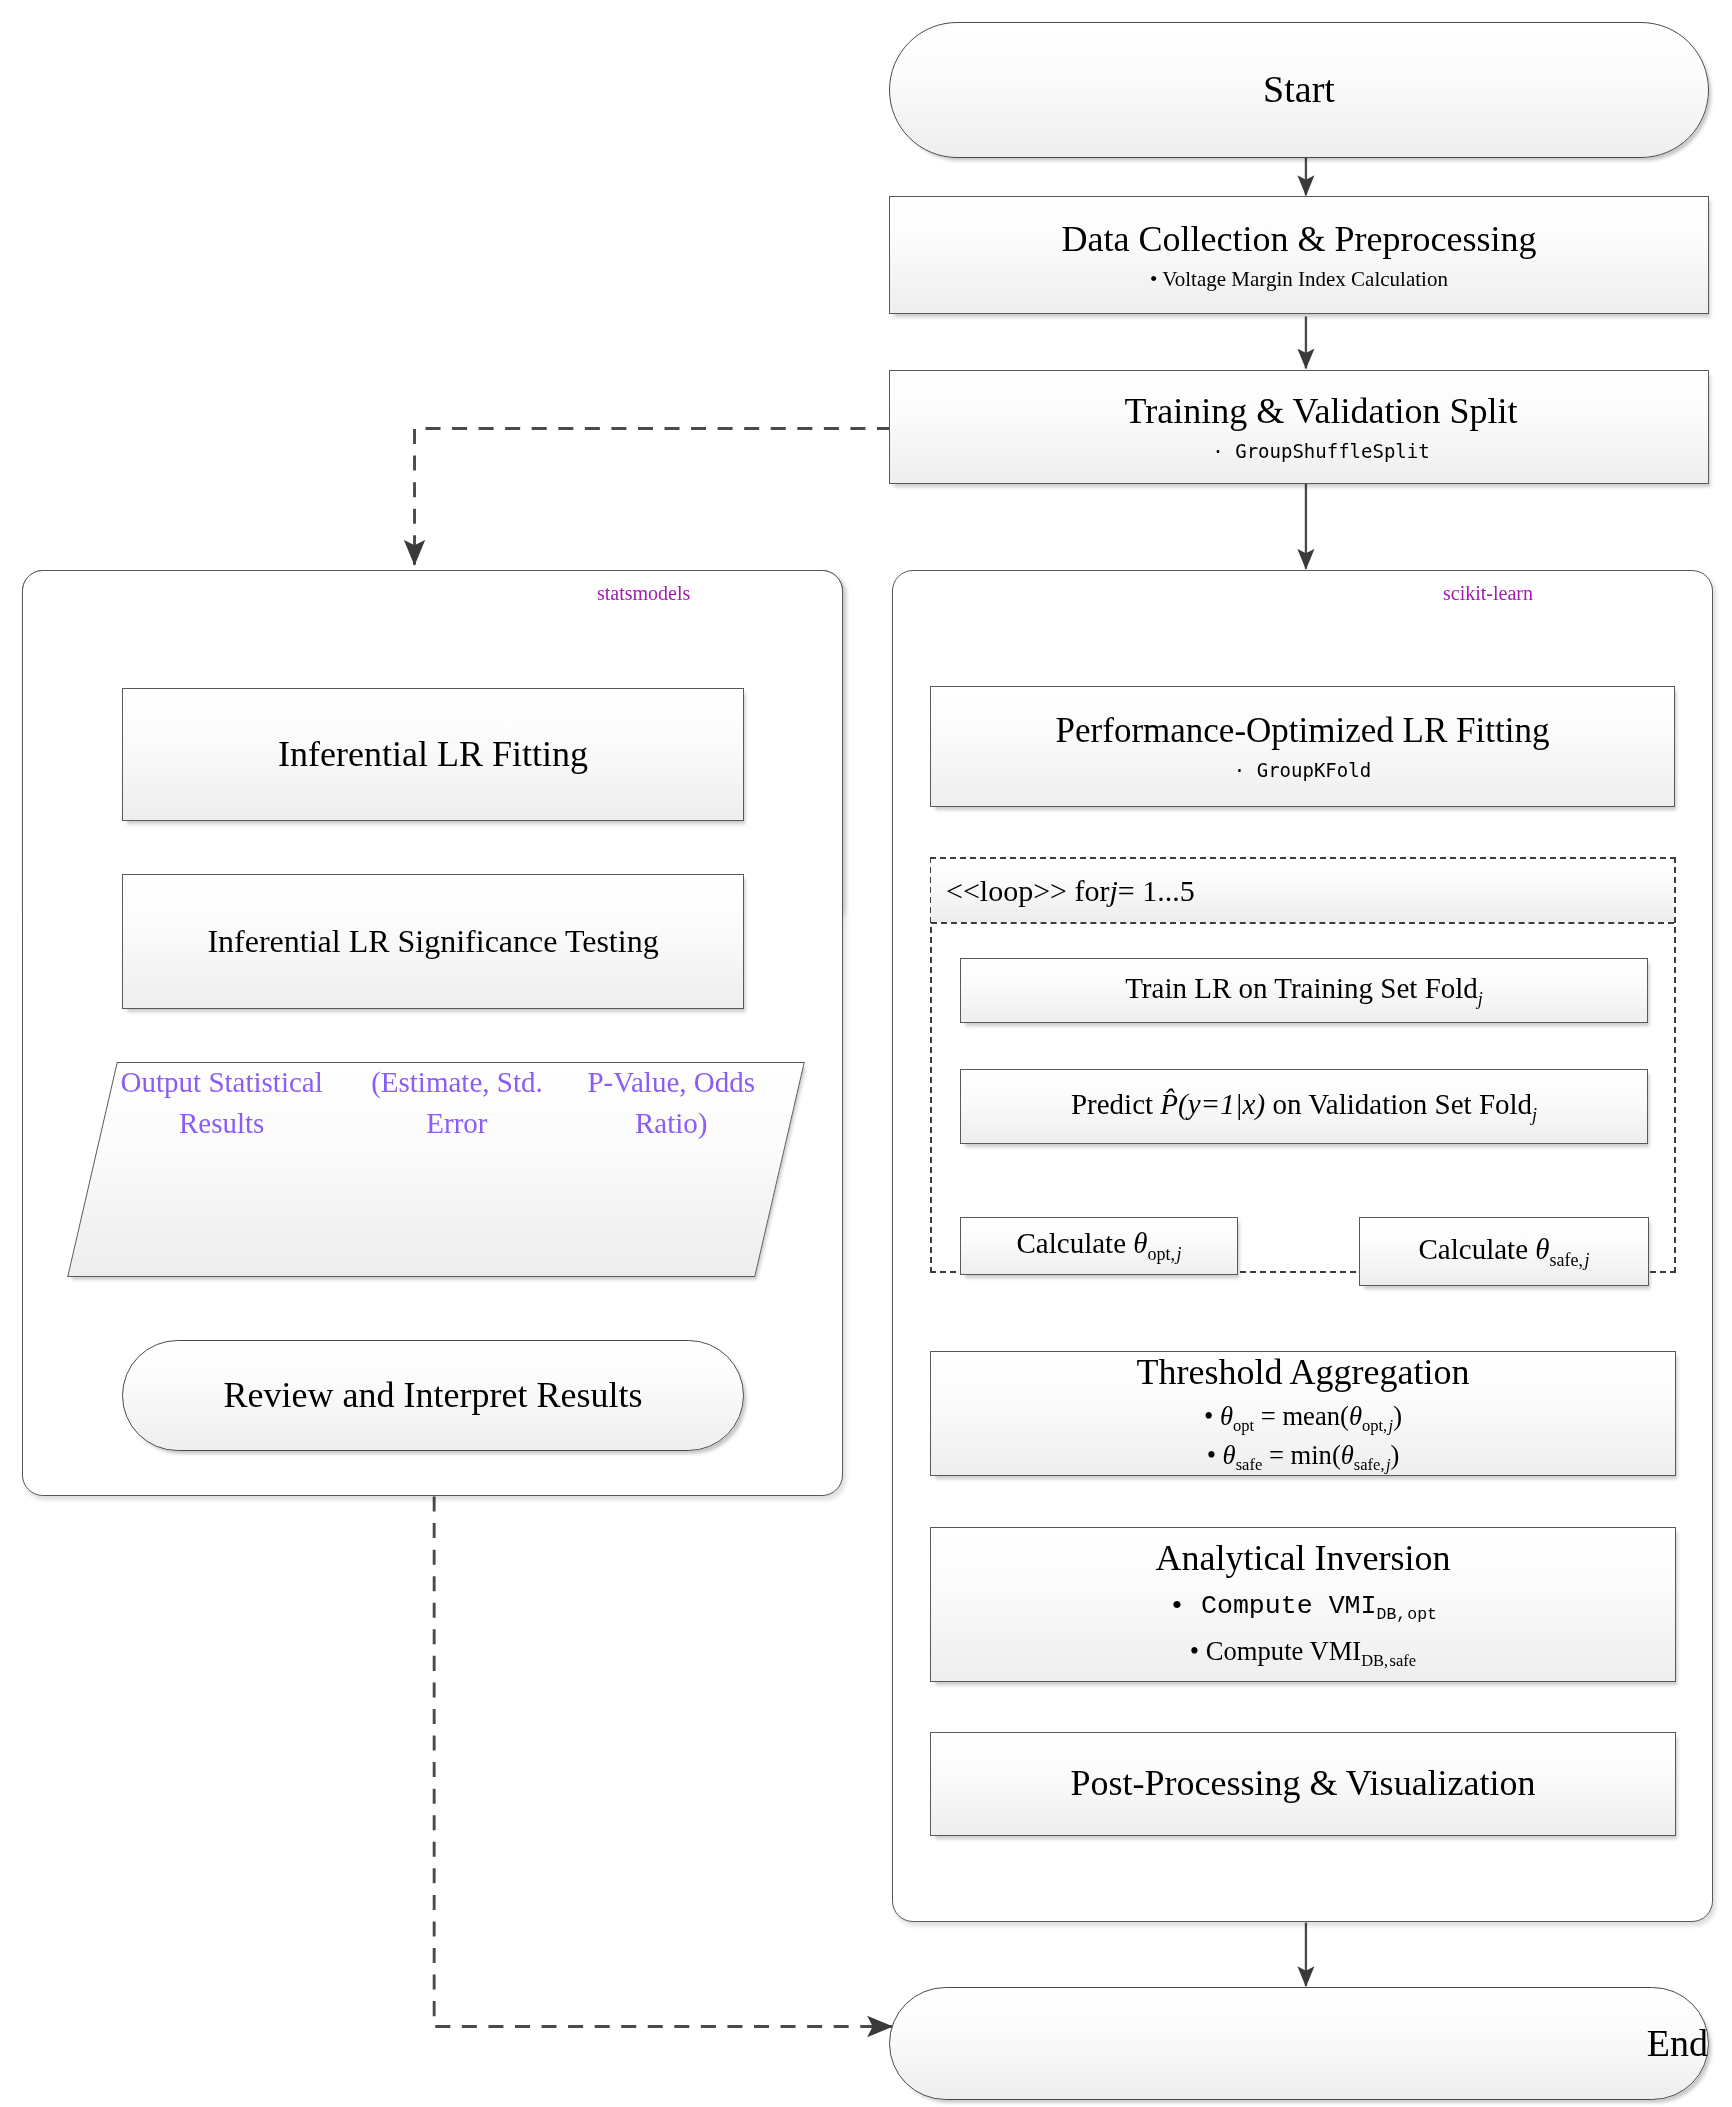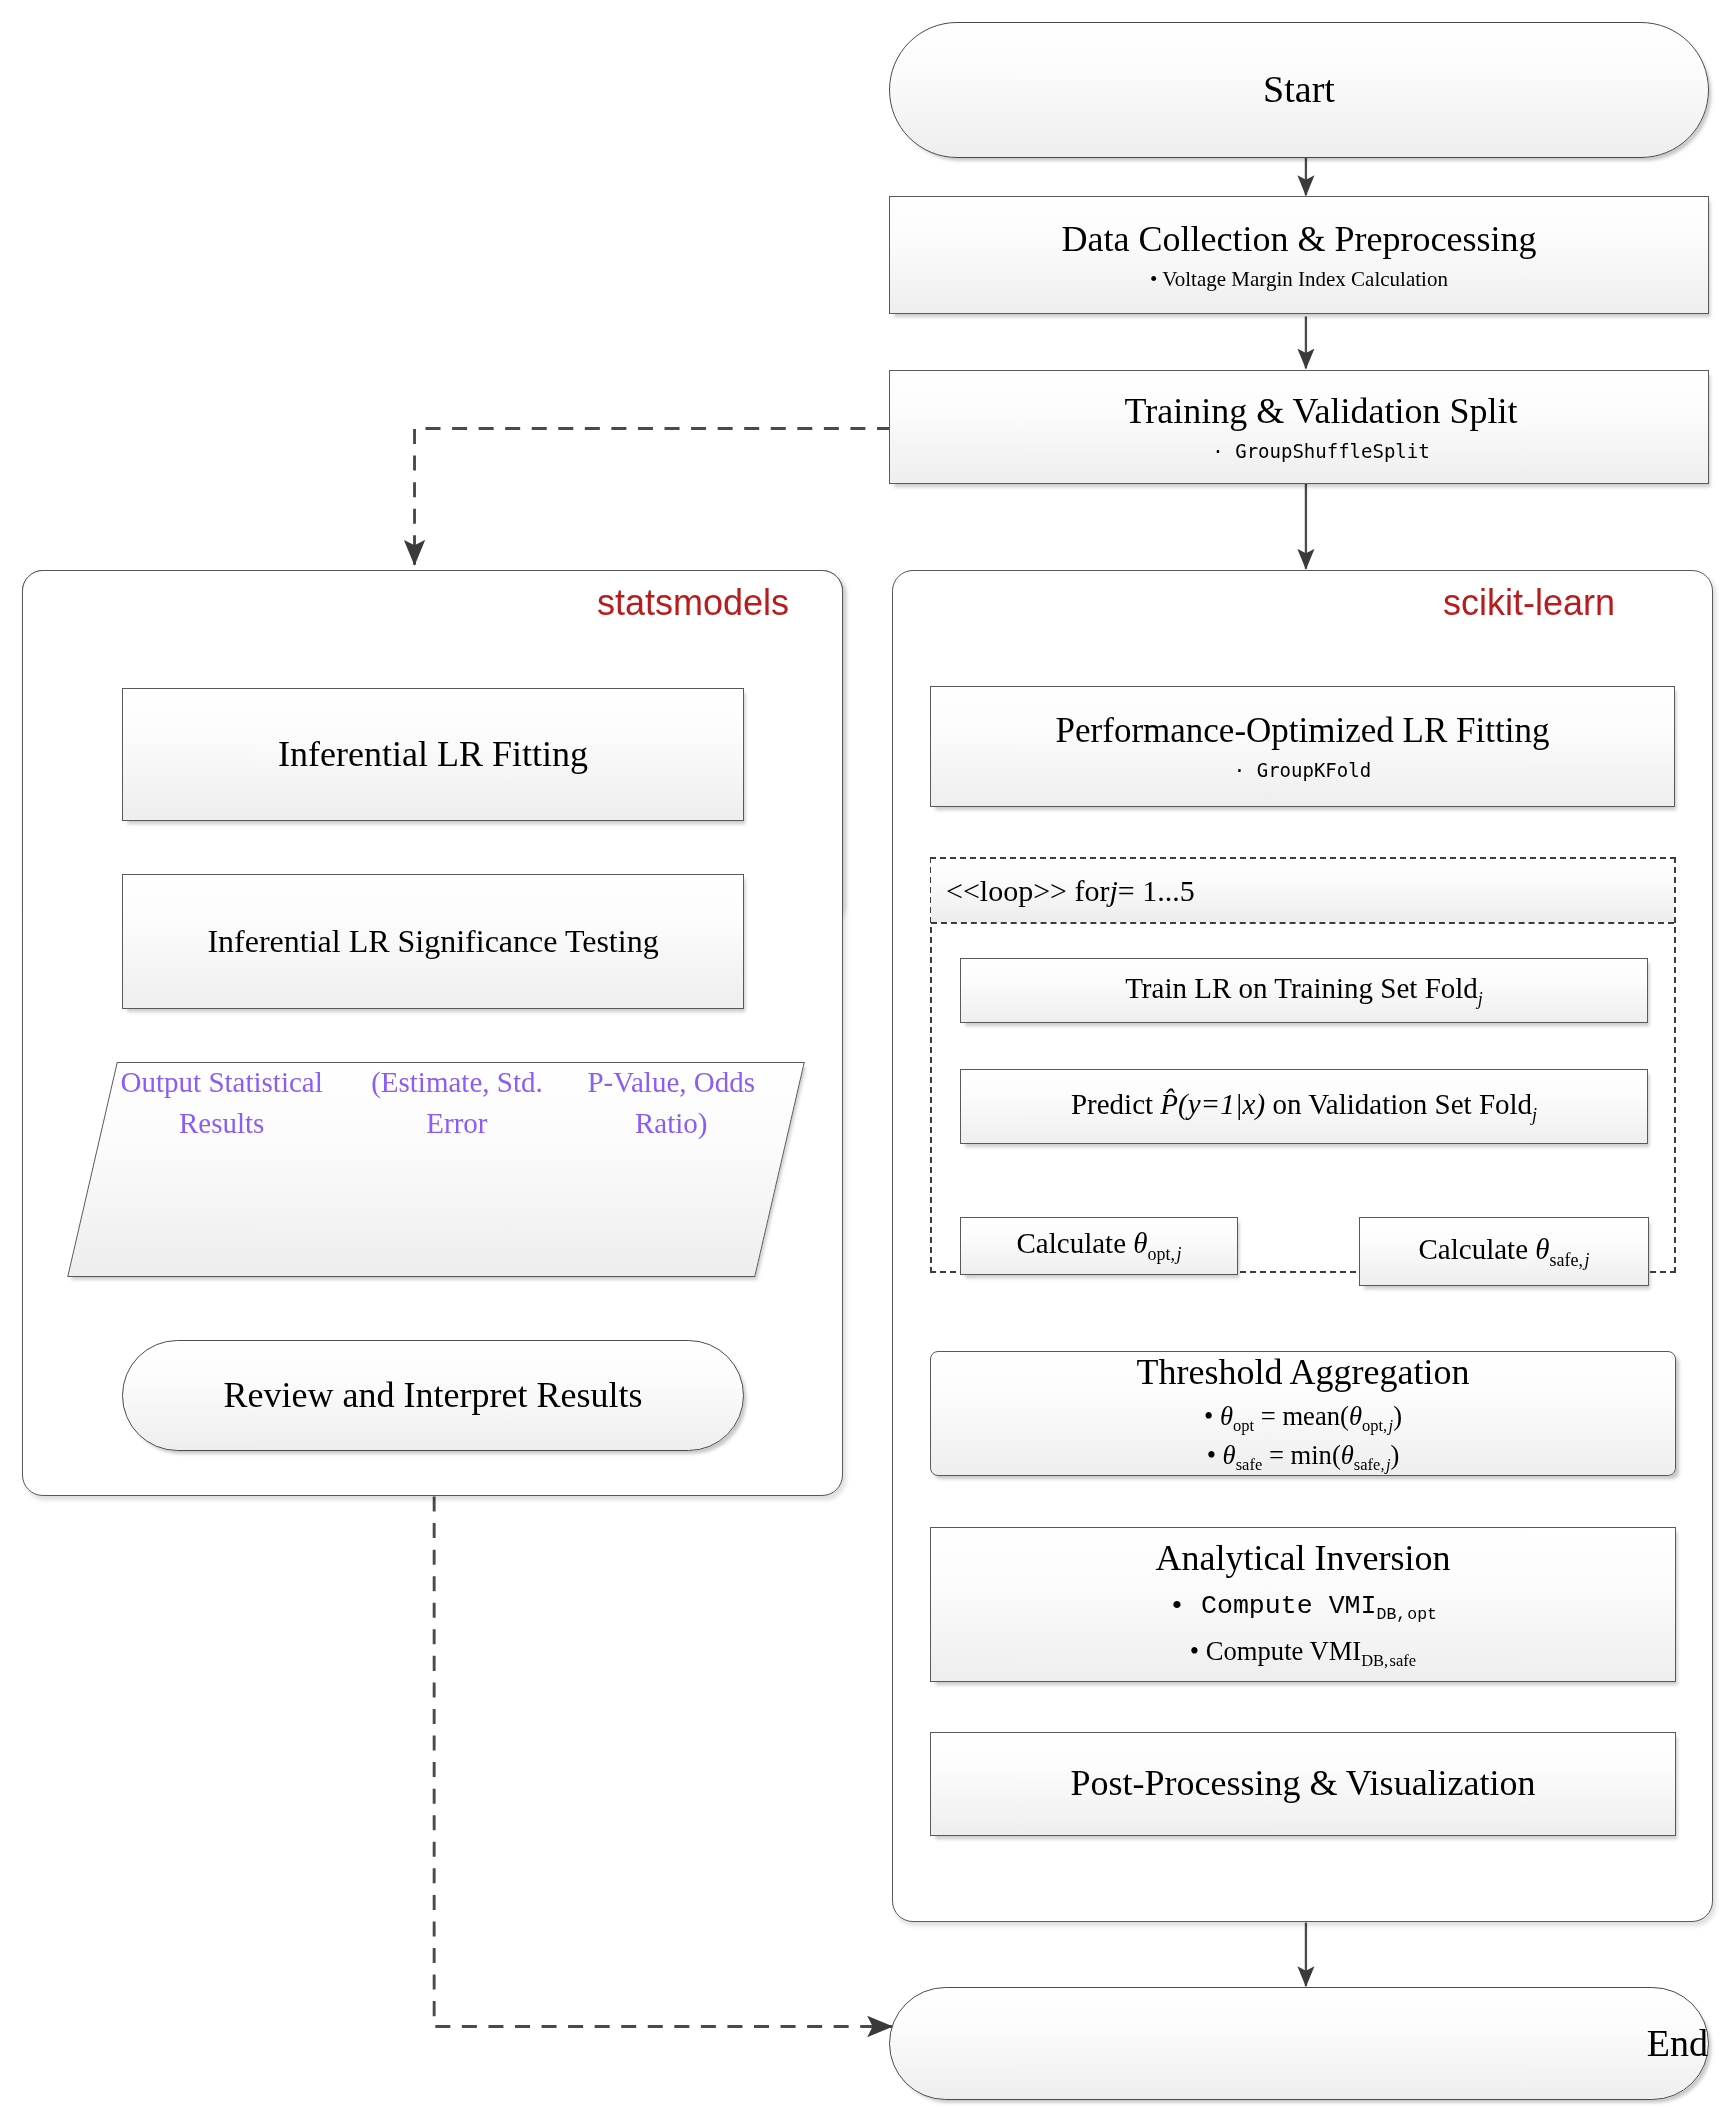--- a/index.html
+++ b/index.html
@@ -32,23 +32,23 @@
   .group {
     position: absolute;
     box-sizing: border-box;
     border: 1.7px solid #595959;
     border-radius: 21px;
     background: #ffffff;
     box-shadow: 2.9px 3.5px 4px rgba(0,0,0,0.13);
   }
   .group-label {
     position: absolute;
-    font-family: Liberation Sans, sans-serif;
-    font-size: 36px;
-    color: #b91c1c;
+    font-family: Liberation Serif, serif;
+    font-size: 20px;
+    color: #a21caf;
     letter-spacing: 0px;
     white-space: nowrap;
   }
 
   
   .node {
     position: absolute;
     box-sizing: border-box;
     border: 1.7px solid #595959;
     background: linear-gradient(to bottom, #ffffff 0%, #fcfcfc 35%, #eeeeee 100%);
@@ -250,21 +250,21 @@
   </div>
 
   <div class="node" style="left:960px; top:1217px; width:278px; height:58px;">
     <div class="title-xs"><span>Calculate </span><span class="it">θ</span><sub>opt, <span class="it">j</span></sub></div>
   </div>
 
   <div class="node" style="left:1359px; top:1217px; width:290px; height:69px;">
     <div class="title-xs"><span>Calculate </span><span class="it">θ</span><sub>safe, <span class="it">j</span></sub></div>
   </div>
 
-  <div class="node" style="left:930px; top:1351px; width:746px; height:125px;border-radius:8px;">
+  <div class="node" style="left:930px; top:1351px; width:746px; height:125px;">
     <div class="title">Threshold Aggregation</div>
     <div class="bullet-line">• <span class="it">θ</span><sub>opt</sub> = mean(<span class="it">θ</span><sub>opt, <span class="it">j</span></sub>)</div>
     <div class="bullet-line" style="margin-top:3.5px;">• <span class="it">θ</span><sub>safe</sub> = min(<span class="it">θ</span><sub>safe, <span class="it">j</span></sub>)</div>
   </div>
 
   <div class="node" style="left:930px; top:1527px; width:746px; height:155px;">
     <div class="title">Analytical Inversion</div>
     <div class="bullet-line" style="margin-top:11.5px;font-family:Liberation Mono, monospace;">• Compute VMI<sub>DB, opt</sub></div>
     <div class="bullet-line" style="margin-top:10.4px;">• Compute VMI<sub>DB, safe</sub></div>
   </div>

